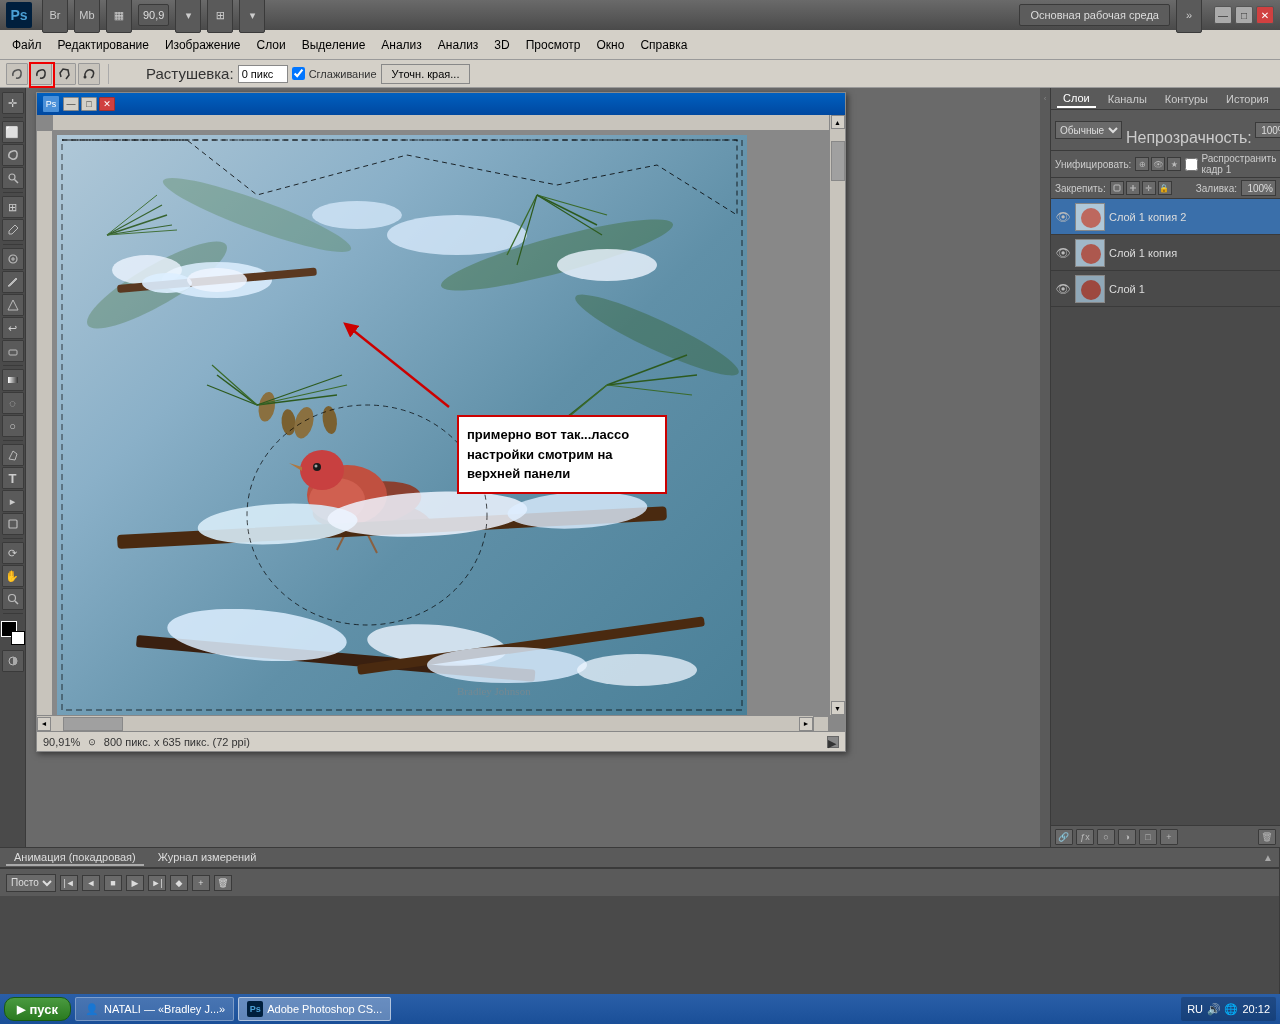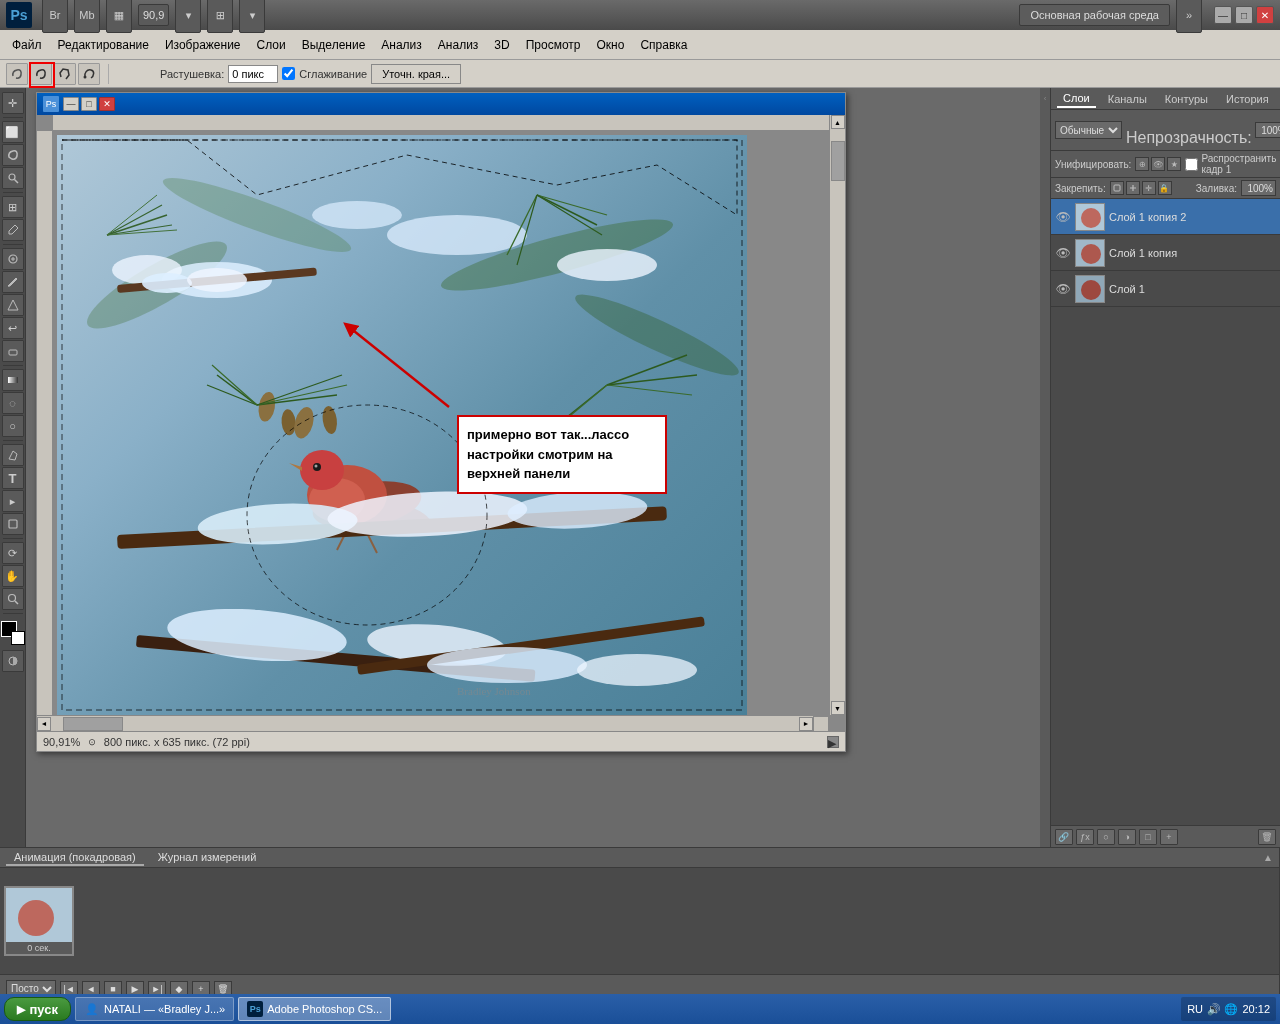--- a/index.html
+++ b/index.html
@@ -102,21 +102,21 @@
     .opt-icon-btn {
       width: 22px; height: 22px;
       background: #c8c4bc;
       border: 1px solid #999;
       display: flex; align-items: center; justify-content: center;
       cursor: pointer;
       font-size: 10px;
       color: #333;
       border-radius: 1px;
     }
-    .opt-label { font-size: 11px; color: #333; margin-left: 20px; padding-left: 23px; }
+    .opt-label { font-size: 15px; color: #333; margin-left: 6px; padding-left: 23px; }
     .opt-input {
       width: 50px; height: 18px;
       border: 1px solid #888;
       background: #fff;
       font-size: 11px;
       padding: 0 3px;
     }
     .opt-checkbox { margin-right: 2px; }
     .opt-button {
       height: 20px;
@@ -1071,32 +1071,20 @@
 
   </div>
 </div>
 
 <div id="bottom-panels">
   <div id="animation-panel">
     <div class="anim-header">
       <span class="anim-tab active">Анимация (покадровая)</span>
       <span class="anim-tab">Журнал измерений</span>
       <span class="anim-collapse">▲</span>
-    </div>
-    <div class="anim-content">
-
-      <div class="anim-frame">
-        <div class="anim-frame-img">
-          <svg width="70" height="60">
-              <rect width="70" height="60" fill="#b0c8d8"></rect>
-              <ellipse cx="30" cy="30" rx="18" ry="18" fill="#c05040" opacity="0.8"></ellipse>
-            </svg>
-        </div>
-        <div class="anim-frame-label">0 сек.</div>
-      </div>
     </div>
     <div class="anim-footer">
       <select class="anim-loop-select">
         <option>Постоянно</option>
       </select>
       <div class="anim-play-btn">|◄</div>
       <div class="anim-play-btn">◄</div>
       <div class="anim-play-btn">■</div>
       <div class="anim-play-btn">▶</div>
       <div class="anim-play-btn">►|</div>

